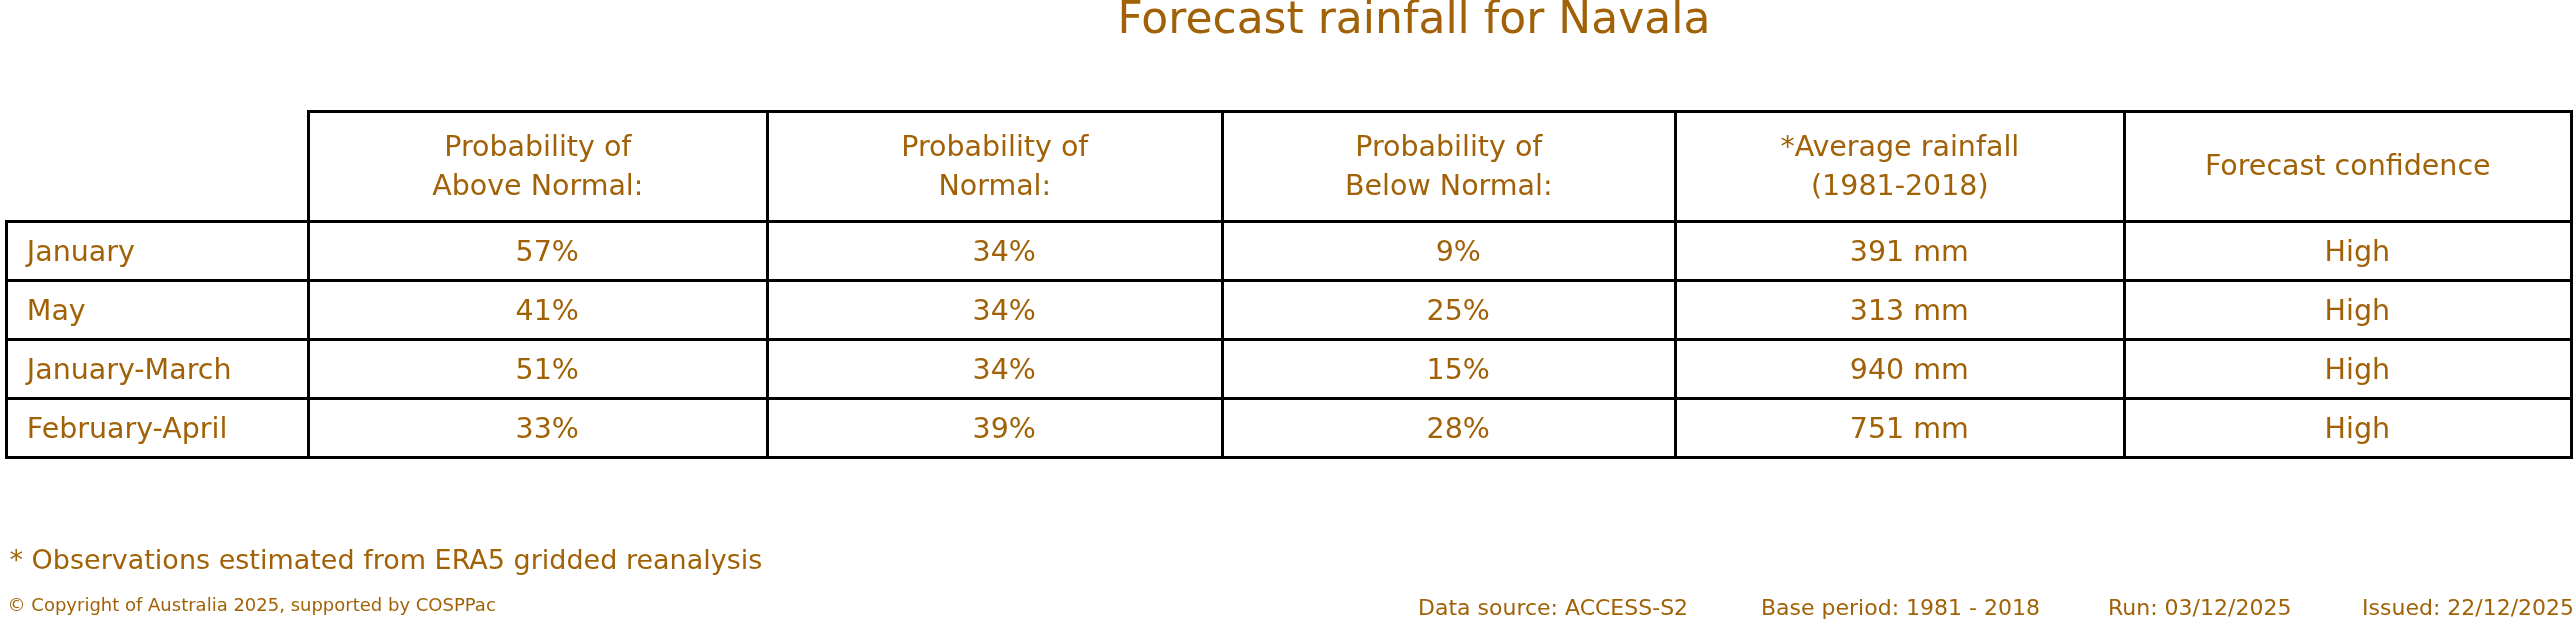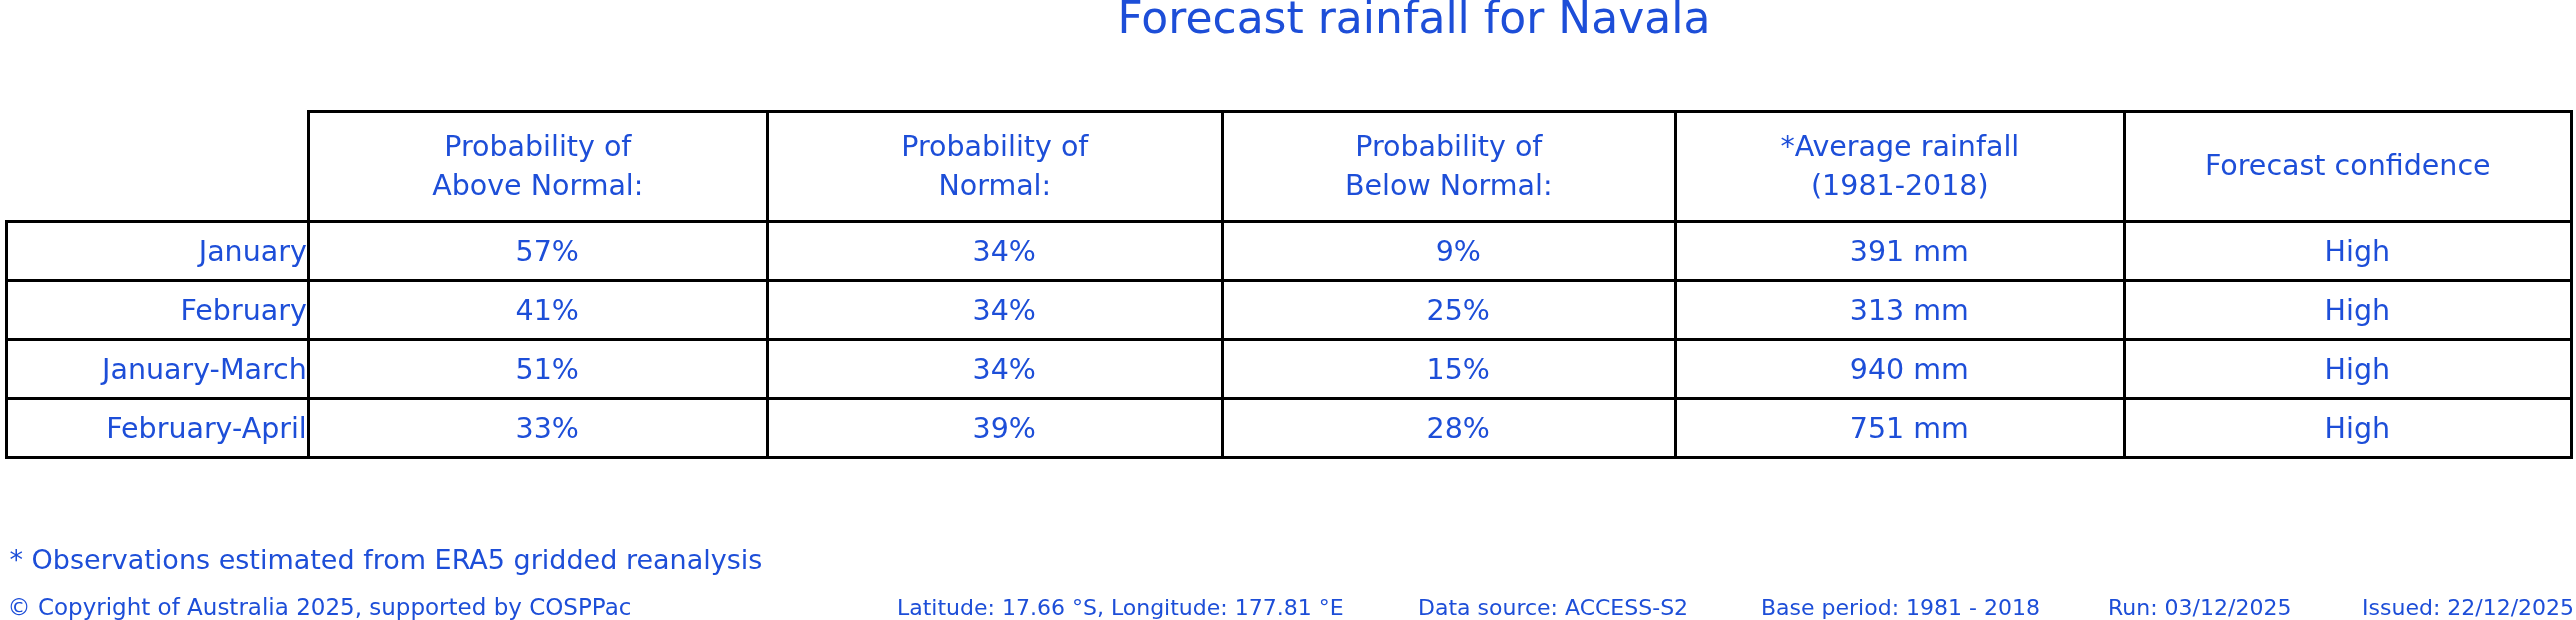--- a/index.html
+++ b/index.html
@@ -1,21 +1,21 @@
 <!DOCTYPE html>
 <html style="font-size:15px"><head>
 <meta charset="utf-8">
 <style>
   html, body { margin: 0; padding: 0; background: #ffffff; }
   .figure {
     position: relative;
     width: 2576px;
     height: 620px;
     background: #ffffff;
-    color: #1d4ed8;
+    color: #a16207;
     font-family: "DejaVu Sans", "Liberation Sans", sans-serif;
     overflow: hidden;
   }
   .title {
     position: absolute;
     top: -5.7px;
     left: 1414px;
     transform: translateX(-50%);
     font-size: 44px;
     font-weight: 400;
@@ -48,34 +48,34 @@
     border: none;
     background: transparent;
   }
   table.forecast tbody td {
     height: 56px;
     text-align: center;
     vertical-align: middle;
     padding-left: 19px;
   }
   table.forecast tbody td.month {
-    text-align: right;
+    text-align: left;
   }
   .footnote {
     position: absolute;
     left: 9.5px;
     top: 544px;
     font-size: 27px;
     white-space: nowrap;
   }
   .copyright {
     position: absolute;
     left: 7.6px;
     top: 594px;
-    font-size: 23px;
+    font-size: 18px;
     white-space: nowrap;
   }
   .footer-item {
     position: absolute;
     top: 595px;
     font-size: 22px;
     white-space: nowrap;
   }
   .f-location    { left: 897px; }
   .f-datasource  { left: 1418px; }
@@ -116,21 +116,21 @@
     <tbody>
       <tr>
         <td class="month">January</td>
         <td>57%</td>
         <td>34%</td>
         <td>9%</td>
         <td>391 mm</td>
         <td>High</td>
       </tr>
       <tr>
-        <td class="month">February</td>
+        <td class="month">May</td>
         <td>41%</td>
         <td>34%</td>
         <td>25%</td>
         <td>313 mm</td>
         <td>High</td>
       </tr>
       <tr>
         <td class="month">January-March</td>
         <td>51%</td>
         <td>34%</td>
@@ -145,20 +145,19 @@
         <td>28%</td>
         <td>751 mm</td>
         <td>High</td>
       </tr>
     </tbody>
   </table>
 
   <div class="footnote">* Observations estimated from ERA5 gridded reanalysis</div>
 
   <div class="copyright">© Copyright of Australia 2025, supported by COSPPac</div>
-  <div class="footer-item f-location">Latitude: 17.66 °S, Longitude: 177.81 °E</div>
   <div class="footer-item f-datasource">Data source: ACCESS-S2</div>
   <div class="footer-item f-baseperiod">Base period: 1981 - 2018</div>
   <div class="footer-item f-run">Run: 03/12/2025</div>
   <div class="footer-item f-issued">Issued: 22/12/2025</div>
 
 </div>
 
 
 </body></html>

